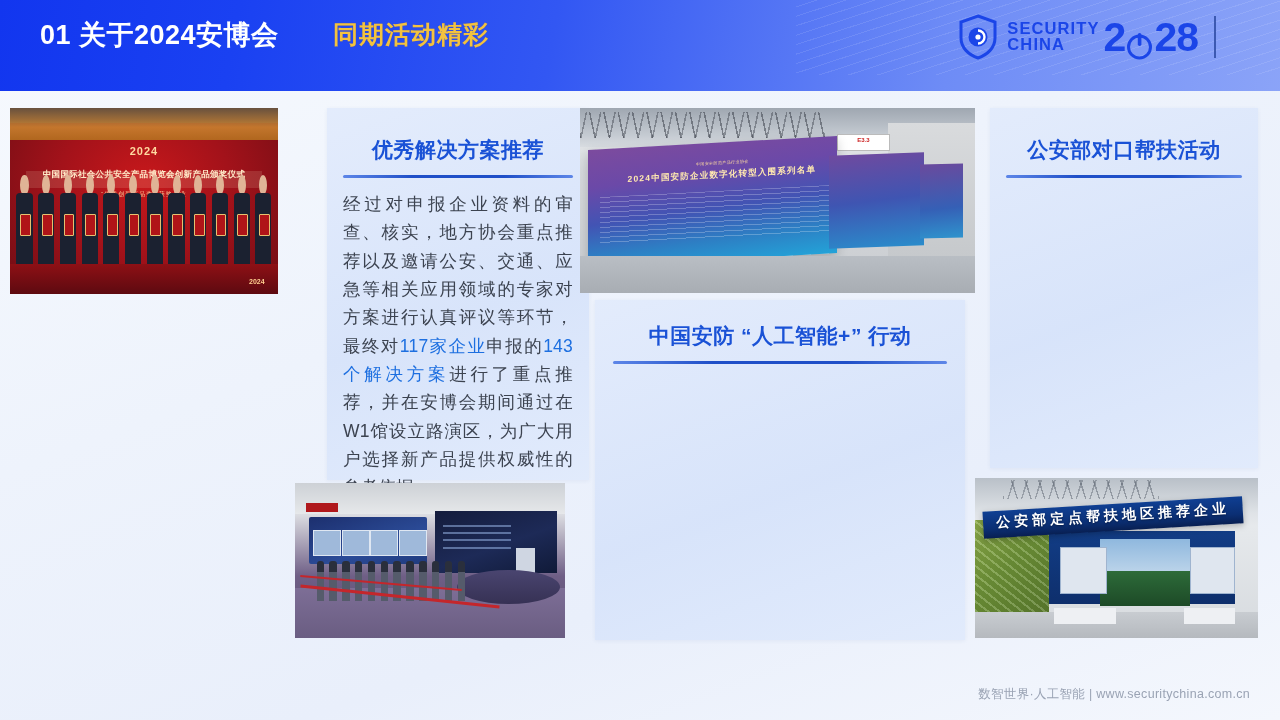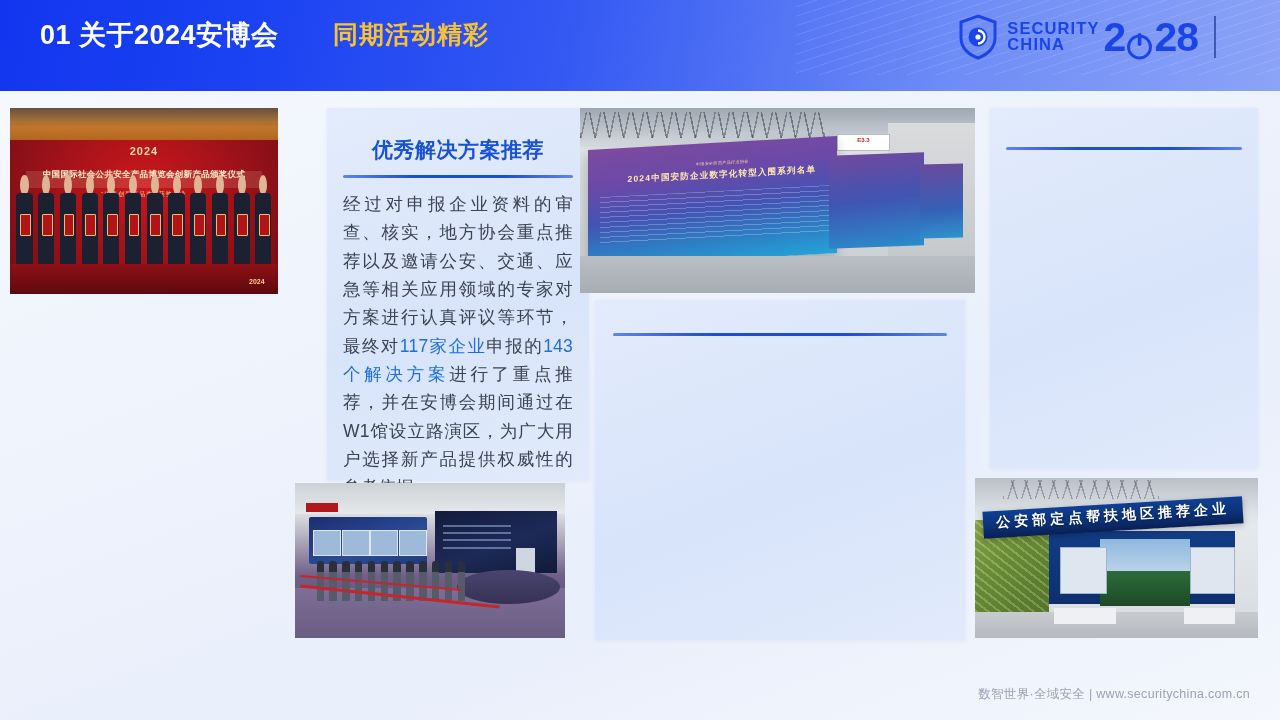--- a/index.html
+++ b/index.html
@@ -345,41 +345,43 @@
     <div class="wall2"></div>
     <div class="wall3"></div>
     <div class="wtop">中国安全防范产品行业协会</div>
     <div class="wtitle">2024中国安防企业数字化转型入围系列名单</div>
     <div class="wlist"></div>
     <div class="floor"></div>
   </div>
 
   <div class="col panel" style="left:595px;top:300px;width:370px;height:340px;">
     <div style="padding:22px 18px 0 18px;">
+      <div class="panel-title">中国安防 “人工智能+” 行动</div>
       <div class="rule" style="margin:11px 0 0 0;"></div>
     </div>
   </div>
 
   <div class="col panel" style="left:990px;top:108px;width:268px;height:360px;">
     <div style="padding:28px 16px 0 16px;">
+      <div class="panel-title">公安部对口帮扶活动</div>
       <div class="rule" style="margin:11px 0 0 0;"></div>
     </div>
   </div>
 
   <div class="photo ph4" style="left:975px;top:478px;width:283px;height:160px;">
     <div class="ceil"></div>
     <div class="truss"></div>
     <div class="backwall"></div>
     <div class="sky"></div>
     <div class="hills"></div>
     <div class="panelA"></div>
     <div class="panelB"></div>
     <div class="corn"></div>
     <div class="headerbar"></div>
     <div class="hbtxt">公安部定点帮扶地区推荐企业</div>
     <div class="floor"></div>
     <div class="skirt"></div>
     <div class="skirt2"></div>
   </div>
 
-  <div class="footer">数智世界·全域安全 | www.securitychina.com.cn</div>
+  <div class="footer">数智世界·人工智能 | www.securitychina.com.cn</div>
 
 </div>
 
 </body></html>

